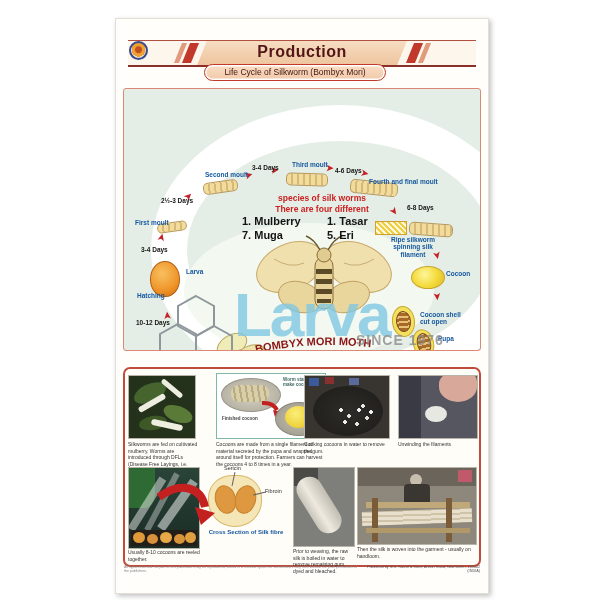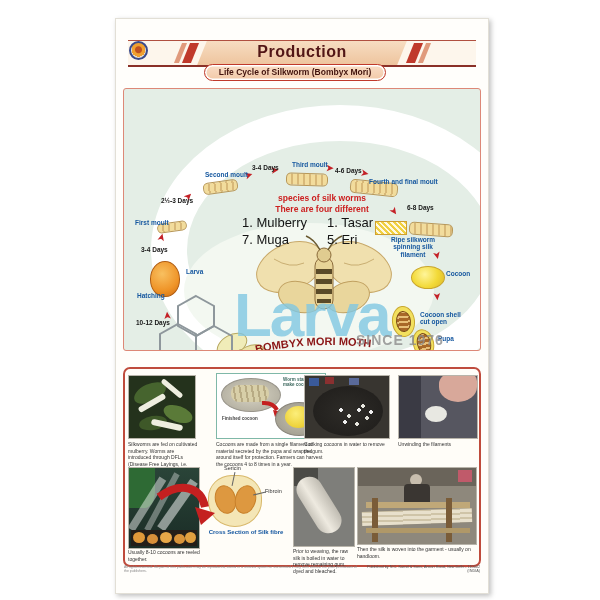--- a/index.html
+++ b/index.html
@@ -13,21 +13,21 @@
   #banner-ribbon{left:74px;top:0;width:200px;height:24px;background:linear-gradient(#f7ddc2,#eec49e);
     transform:skewX(-22deg);}
   .stripe{top:2px;height:20px;transform:skewX(-22deg);}
   .stripe.s1{background:#c0392b;width:9px;}
   .stripe.s2{background:#e09a7c;width:5px;}
   #banner-title{left:0;top:2px;width:348px;text-align:center;font-size:16px;font-weight:bold;
     color:#521616;letter-spacing:.5px;}
   #logo{left:13px;top:22px;width:15px;height:15px;border-radius:50%;border:2px solid #3a4a8c;
     background:radial-gradient(circle at 50% 45%,#c05020 0 3px,#f0a030 4px 7px,#e8e0d0 7px);}
   .pill{background:linear-gradient(#f9ddc6,#f2c9a8);border:1.5px solid #c0392b;border-radius:9px;
-    text-align:center;font-weight:bold;color:#42130d;box-shadow:0 0 0 1.5px #fff inset;}
+    text-align:center;font-weight:normal;color:#42130d;box-shadow:0 0 0 1.5px #fff inset;}
   #subtitle{left:88px;top:45px;width:180px;height:13px;font-size:8.5px;padding-top:2px;}
   #stages-pill{left:100px;top:332px;width:170px;height:12px;font-size:9px;padding-top:3px;z-index:5;}
   
   #panel{left:7px;top:69px;width:356px;height:261px;background:#e4eee6;border:1.5px solid #dd8877;
     border-radius:3px;overflow:hidden;}
   #ring{left:27px;top:16px;width:306px;height:218px;border:36px solid #fff;border-radius:50%;}
   #center-oval{left:60px;top:134px;width:250px;height:135px;background:#f3f8f1;border-radius:50%;}
   .lbl{position:absolute;font-size:6.5px;font-weight:bold;line-height:1.15;}
   .lbl.blue{color:#15579f;}
   .lbl.blk{color:#161616;}
@@ -39,21 +39,21 @@
   .cocoon{position:absolute;border-radius:50%;
     background:radial-gradient(circle at 40% 35%,#fff59a,#f2d937 55%,#dcb82c);border:1px solid #c8a52c;}
   .shell{position:absolute;border-radius:50%;background:#f2e05e;border:1px solid #c8a830;}
   .pupa-core{position:absolute;border-radius:50%;
     background:repeating-linear-gradient(0deg,#a86828 0 3px,#e8c078 3px 5px);border:1px solid #7a4a18;}
   #egg{left:26px;top:172px;width:28px;height:34px;border-radius:50% 50% 48% 48%;
     background:radial-gradient(circle at 40% 35%,#f8c060,#ef9428 60%,#d06c10);border:1px solid #b05c10;}
   #intro{left:108px;top:104px;width:180px;text-align:center;z-index:4;}
   #intro .red{font-size:8.5px;font-weight:bold;color:#cc2020;line-height:1.25;}
   #species{left:118px;top:126px;width:158px;display:grid;grid-template-columns:85px 70px;
-    row-gap:2px;font-size:13px;font-weight:normal;color:#131313;z-index:4;}
+    row-gap:2px;font-size:11px;font-weight:bold;color:#131313;z-index:4;}
   .wm{pointer-events:none;z-index:6;}
   #wm-logo{left:110px;top:190px;font-size:62px;font-weight:bold;color:rgba(128,199,226,.8);
     letter-spacing:-2px;}
   #wm-since{left:232px;top:243px;font-size:14px;font-weight:bold;color:rgba(140,140,140,.8);
     letter-spacing:1px;}
   #wm-tag{left:115px;top:264px;font-size:17px;font-style:italic;color:rgba(130,130,130,.75);
     font-family:"DejaVu Serif",serif;transform:rotate(-2deg);}
   
   #prod-box{left:7px;top:348px;width:354px;height:196px;border:2px solid #bf4b3c;border-radius:7px;
     background:#fffdf8;}

